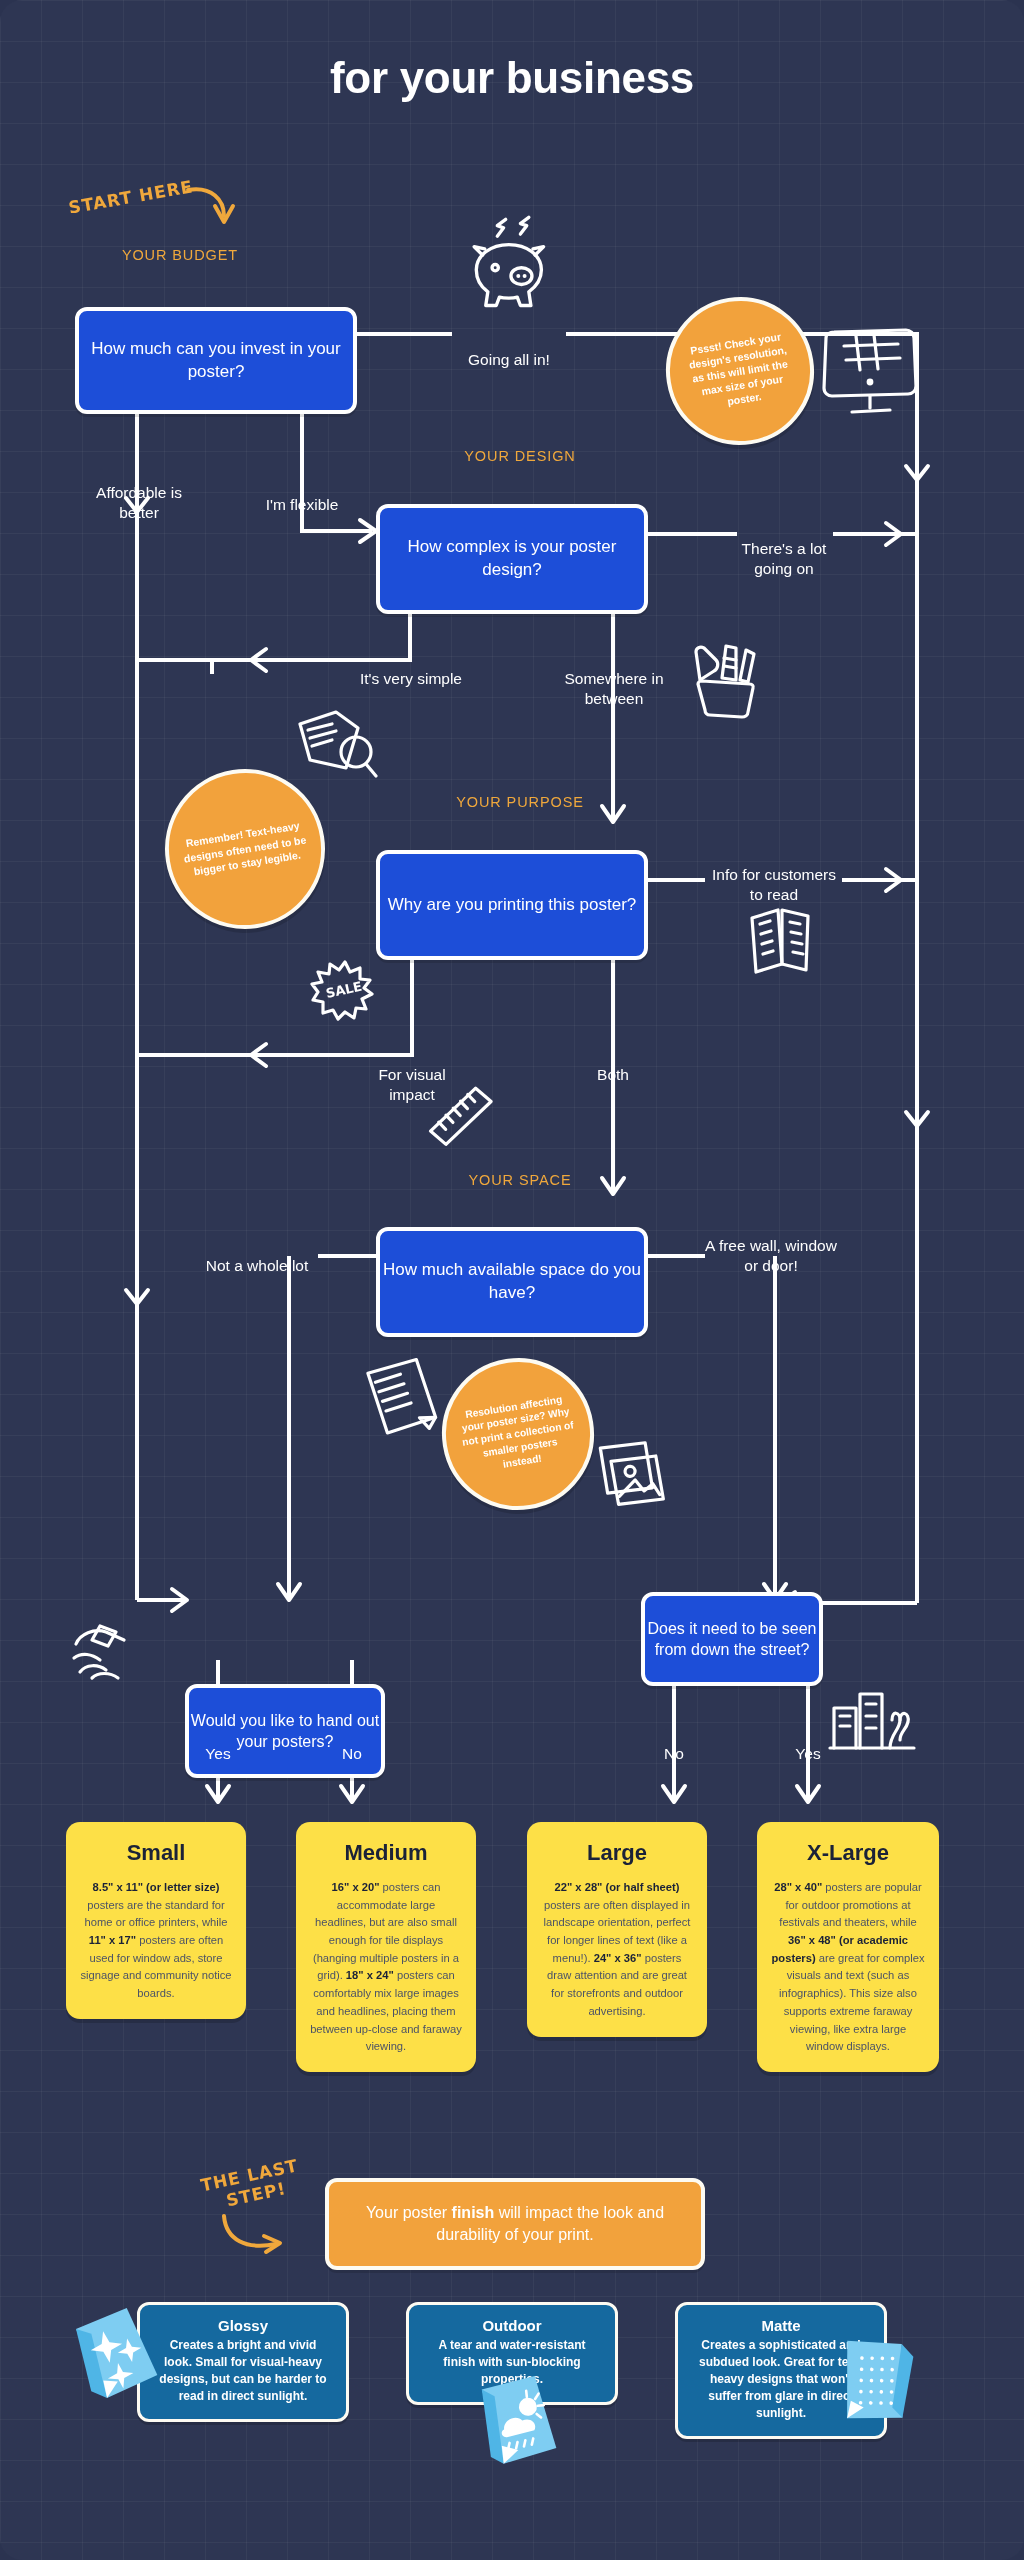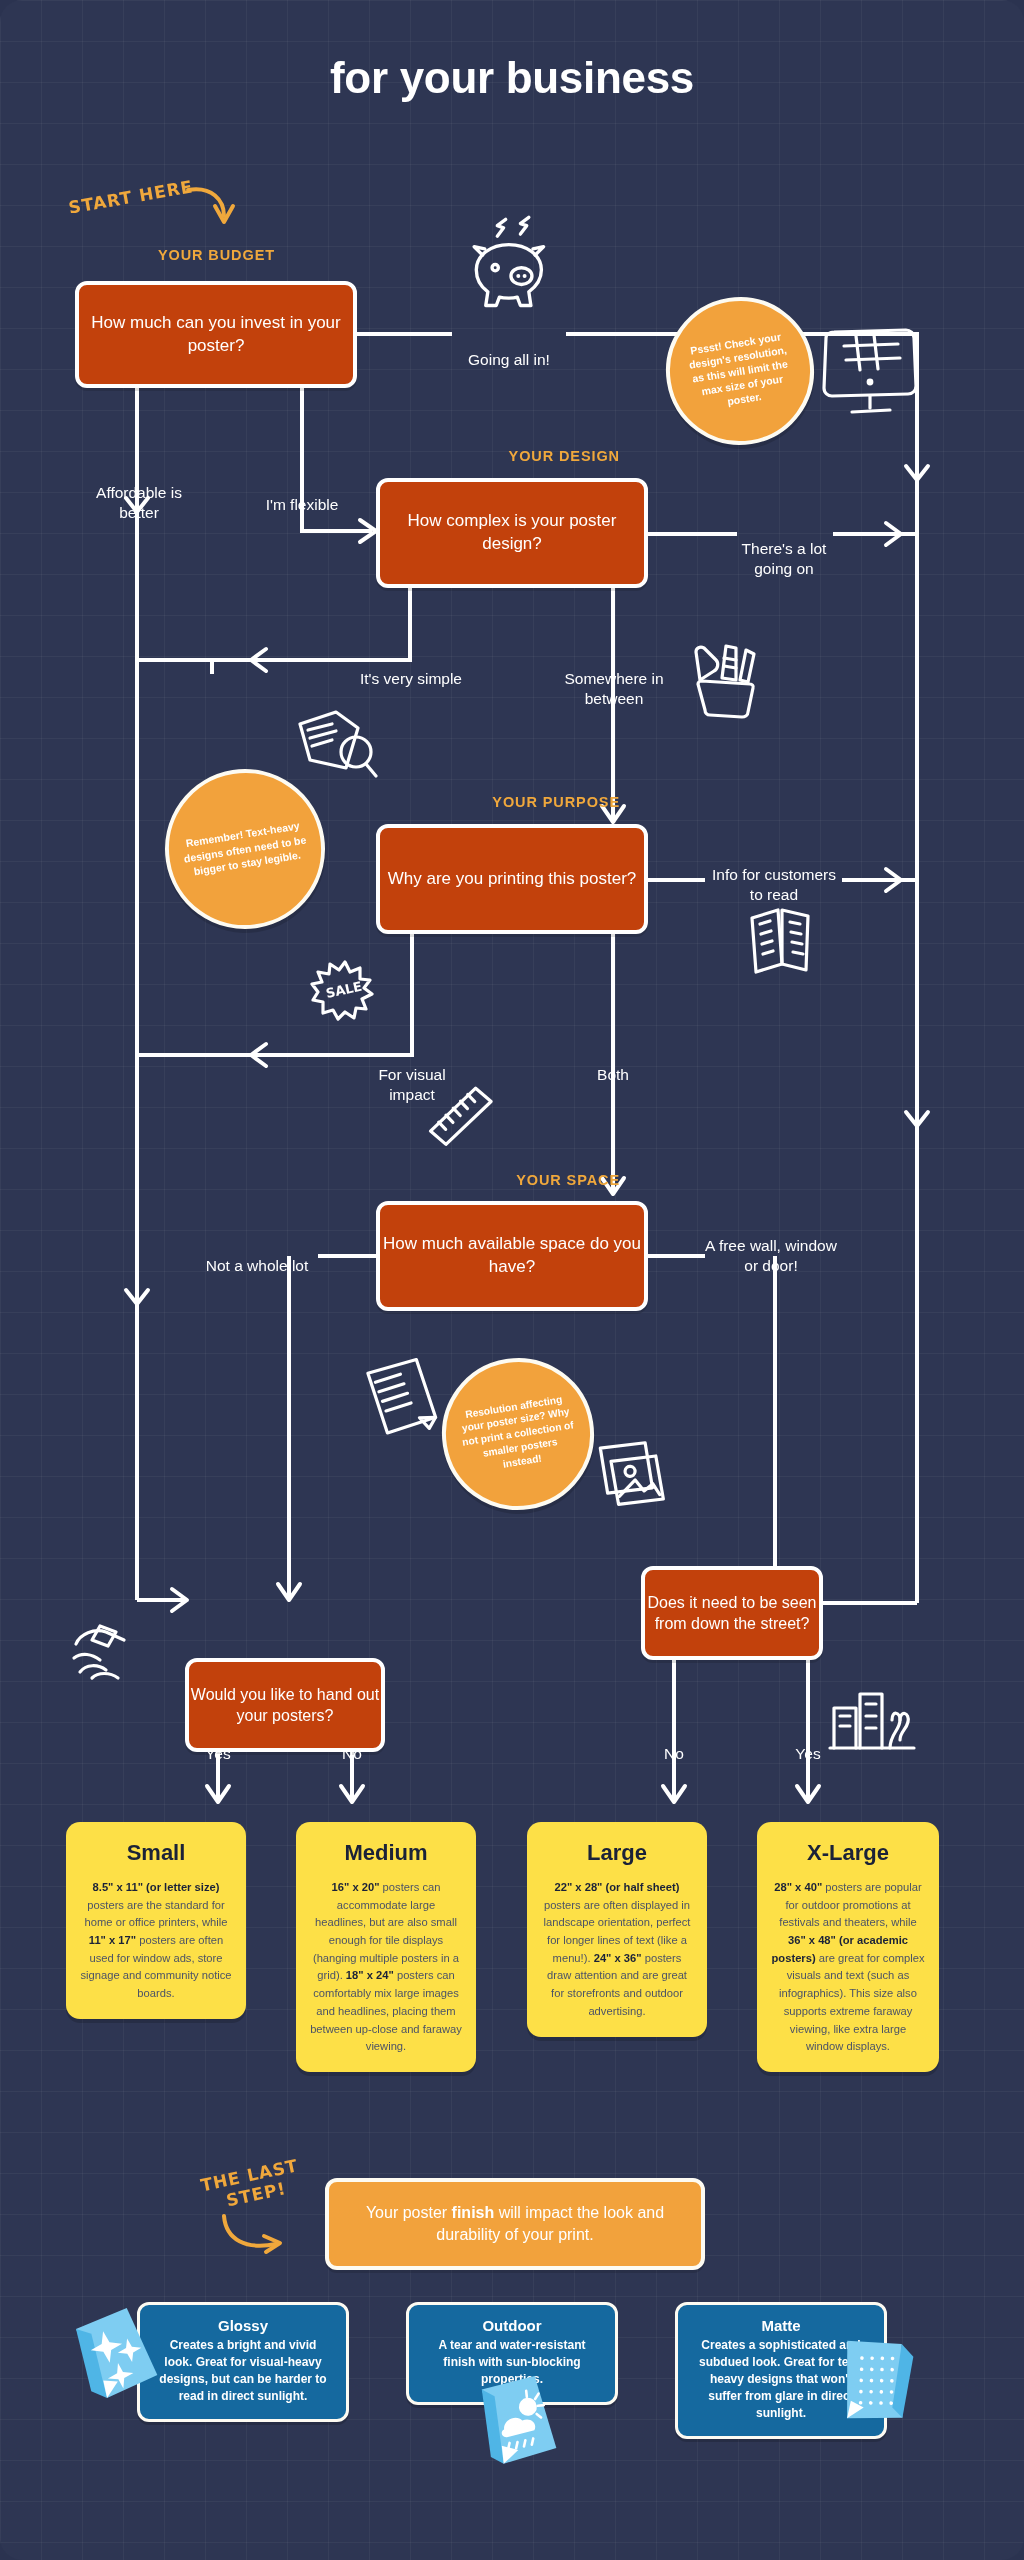--- a/index.html
+++ b/index.html
@@ -21,31 +21,32 @@
   }
   
   .title{
     position:absolute; left:0; right:0; top:52px;
     text-align:center; color:#ffffff;
     font-size:44px; line-height:1.16; font-weight:700;
     letter-spacing:-0.3px;
   }
   
   .kicker{
-    position:absolute; color:#f0a83c; font-weight:700;
-    font-size:14.5px; letter-spacing:.9px; text-align:right;
+    position:absolute; color:#f0a83c; font-weight:400;
+    font-size:14.5px; letter-spacing:.9px; text-align:center;
   }
   
   .qbox{
-    position:absolute; background:#c2410c;
+    position:absolute; background:#1d4ed8;
     border:4px solid #ffffff; border-radius:12px;
     color:#ffffff; display:flex; align-items:center; justify-content:center;
     text-align:center; font-size:17px; line-height:1.34; font-weight:400;
     padding:10px 1px;
     box-shadow:0 3px 0 rgba(0,0,0,.13);
+    margin-top:26px;
   }
   
   .elabel{
     position:absolute; color:#ffffff; font-size:15.5px; line-height:1.26;
     text-align:center; font-weight:400;margin-top:28px;
   }
   
   .tip{
     position:absolute; border-radius:50%;
     background:#f2a23c; border:4px solid #fdfbf2;
@@ -368,21 +369,21 @@
 </svg>
 
 <div class="banner" style="left:325px; top:2178px; width:380px; height:92px;">
   <span>
     <span>Your poster </span><b>finish</b><span> will impact the look and durability of your print.</span>
   </span>
 </div>
 
 <div class="fcard" style="left:137px; top:2302px; width:212px;">
   <h4>Glossy</h4>
-  <p>Creates a bright and vivid look. Great for visual-heavy designs, but can be harder to read in direct sunlight.</p>
+  <p>Creates a bright and vivid look. Small for visual-heavy designs, but can be harder to read in direct sunlight.</p>
 </div>
 
 <div class="fcard" style="left:406px; top:2302px; width:212px;">
   <h4>Outdoor</h4>
   <p>A tear and water-resistant finish with sun-blocking properties.</p>
 </div>
 
 <div class="fcard" style="left:675px; top:2302px; width:212px;">
   <h4>Matte</h4>
   <p>Creates a sophisticated and subdued look. Great for text-heavy designs that won't suffer from glare in direct sunlight.</p>

